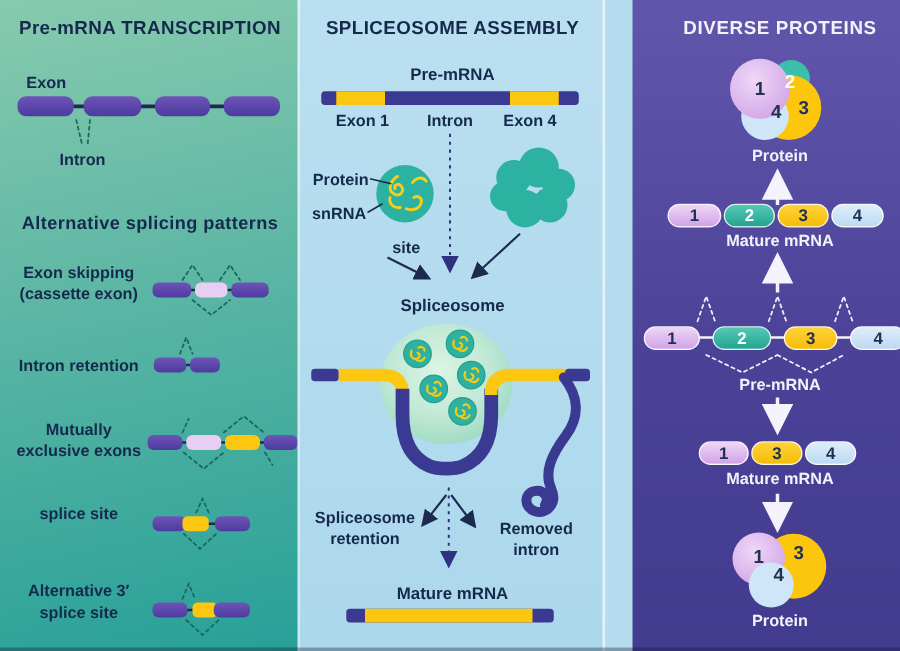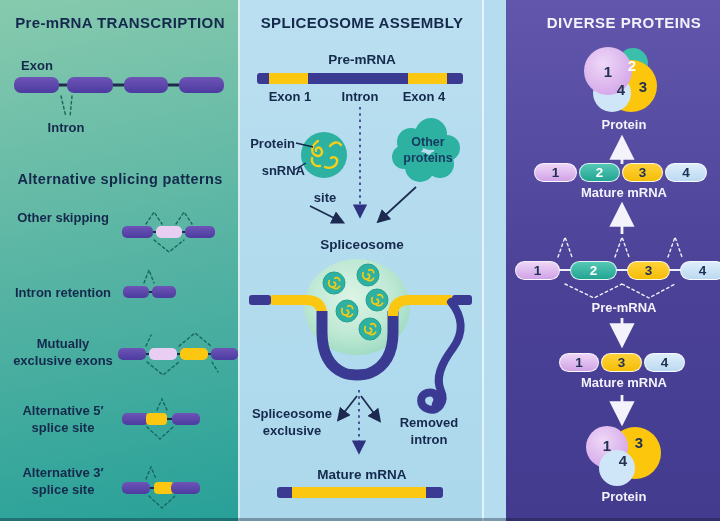--- a/index.html
+++ b/index.html
@@ -82,32 +82,32 @@
         <rect x="154" y="482" width="20" height="12" rx="4" fill="#fcc711"></rect>
         <rect x="171" y="482" width="29" height="12" rx="5" fill="url(#gP)"></rect>
         <path d="M146,479 L151,467 L156,479 M149,496 L162,508 L175,496" fill="none" stroke="#17685e" stroke-width="1.4" stroke-dasharray="2.6,2.8" stroke-linecap="round"></path>
       </g>
     </svg>
     <div class="lbl title full" style="top:13px">Pre-mRNA TRANSCRIPTION</div>
     <div class="lbl" style="left:12px;top:58px;width:50px">Exon</div>
     <div class="lbl" style="left:26px;top:120px;width:80px">Intron</div>
     <div class="lbl title full" style="top:170px;font-size:14.5px">Alternative splicing patterns</div>
     <div class="lbl" style="left:0;top:210px;width:126px">
-      <div>Other skipping</div>
+      <div>Exon skipping</div>
+      <div>(cassette exon)</div>
     </div>
     <div class="lbl" style="left:0;top:285px;width:126px">
       <div>Intron retention</div>
       <div></div>
     </div>
     <div class="lbl" style="left:0;top:336px;width:126px">
       <div>Mutually</div>
       <div>exclusive exons</div>
     </div>
     <div class="lbl" style="left:0;top:403px;width:126px">
-      <div>Alternative 5′</div>
       <div>splice site</div>
     </div>
     <div class="lbl" style="left:0;top:465px;width:126px">
       <div>Alternative 3′</div>
       <div>splice site</div>
     </div>
   </section>
 
   <section class="panel p2">
     <svg width="244" height="521" viewBox="0 0 244 521">
@@ -186,30 +186,26 @@
         <rect x="37" y="487" width="166" height="11" rx="3" fill="#3b3a92"></rect>
         <rect x="52" y="487" width="134" height="11" fill="#fcc711"></rect>
       </g>
     </svg>
     <div class="lbl title full" style="top:13px">SPLICEOSOME ASSEMBLY</div>
     <div class="lbl full" style="top:51px;font-size:13.5px">Pre-mRNA</div>
     <div class="lbl" style="left:10px;top:89px;width:80px">Exon 1</div>
     <div class="lbl" style="left:82px;top:89px;width:76px">Intron</div>
     <div class="lbl" style="left:146px;top:89px;width:76px">Exon 4</div>
     <div class="lbl right" style="left:0;top:136px;width:55px">Protein</div>
-    <div class="lbl right" style="left:12px;top:163px;width:53px">snRNA</div>
+    <div class="lbl right" style="left:0;top:163px;width:53px">snRNA</div>
     <div class="lbl" style="left:46px;top:190px;width:78px">site</div>
-    <div class="lbl small" style="left:152px;top:134px;width:72px;color:#17395f">
-      <div>Other</div>
-      <div>proteins</div>
-    </div>
     <div class="lbl full" style="top:236px;font-size:13.5px">Spliceosome</div>
     <div class="lbl" style="left:0;top:406px;width:104px">
       <div>Spliceosome</div>
-      <div>exclusive</div>
+      <div>retention</div>
     </div>
     <div class="lbl" style="left:146px;top:415px;width:86px">
       <div>Removed</div>
       <div>intron</div>
     </div>
     <div class="lbl full" style="top:466px;font-size:13.5px">Mature mRNA</div>
   </section>
 
   <section class="panel p3">
     <svg width="236" height="521" viewBox="0 0 236 521">

